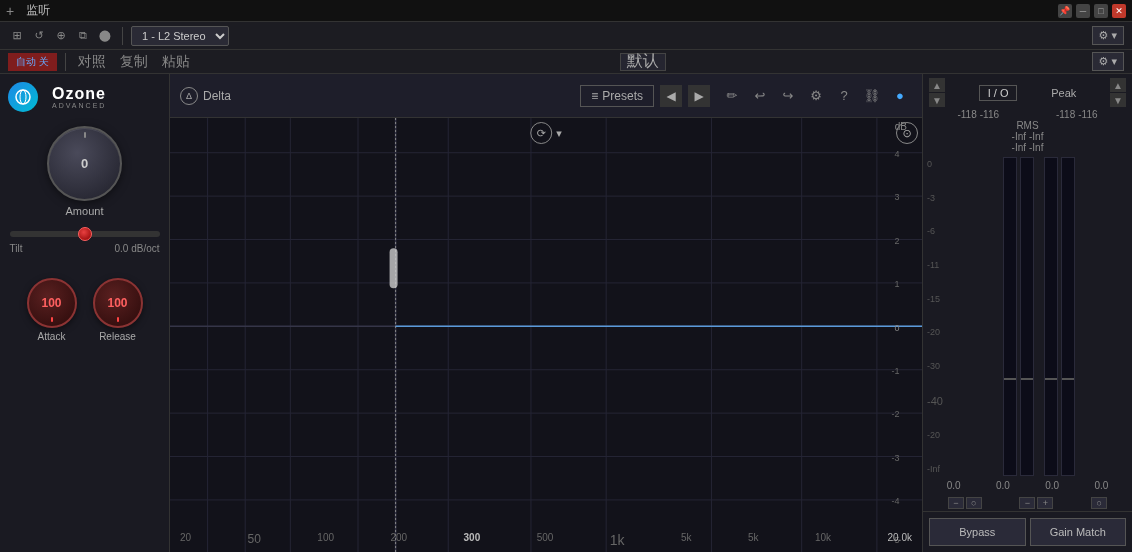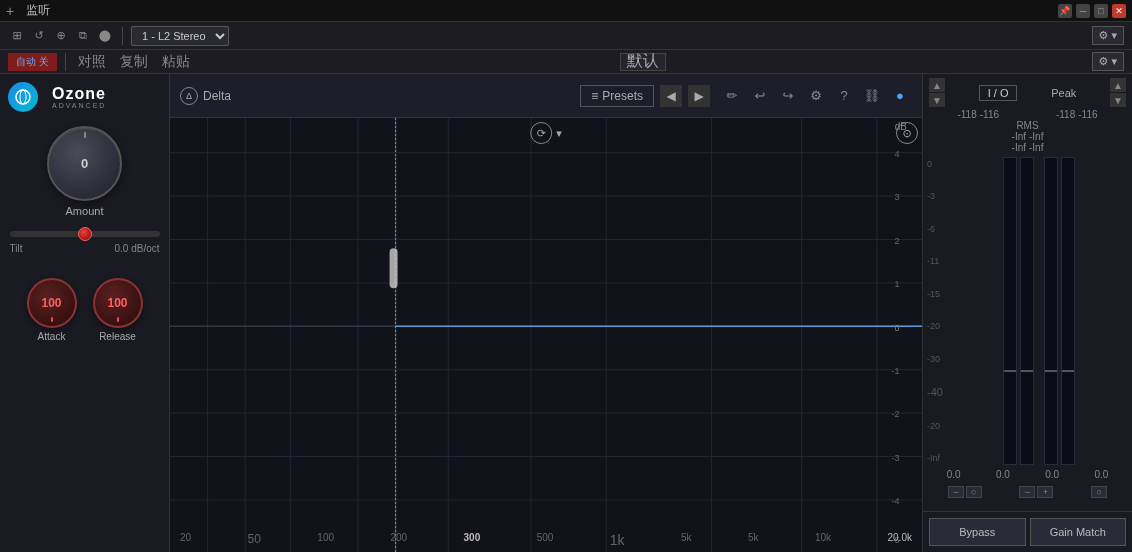--- a/index.html
+++ b/index.html
@@ -433,21 +433,20 @@
       display: flex;
       flex-direction: column;
     }
 
     
     .bottom-buttons {
       display: flex;
       gap: 4px;
       padding: 6px;
       border-top: 1px solid #333;
-      margin-top: 11px;
     }
     .bottom-btn {
       flex: 1;
       height: 28px;
       background: #2a2a38;
       border: 1px solid #555;
       color: #bbb;
       cursor: pointer;
       font-size: 11px;
     }

